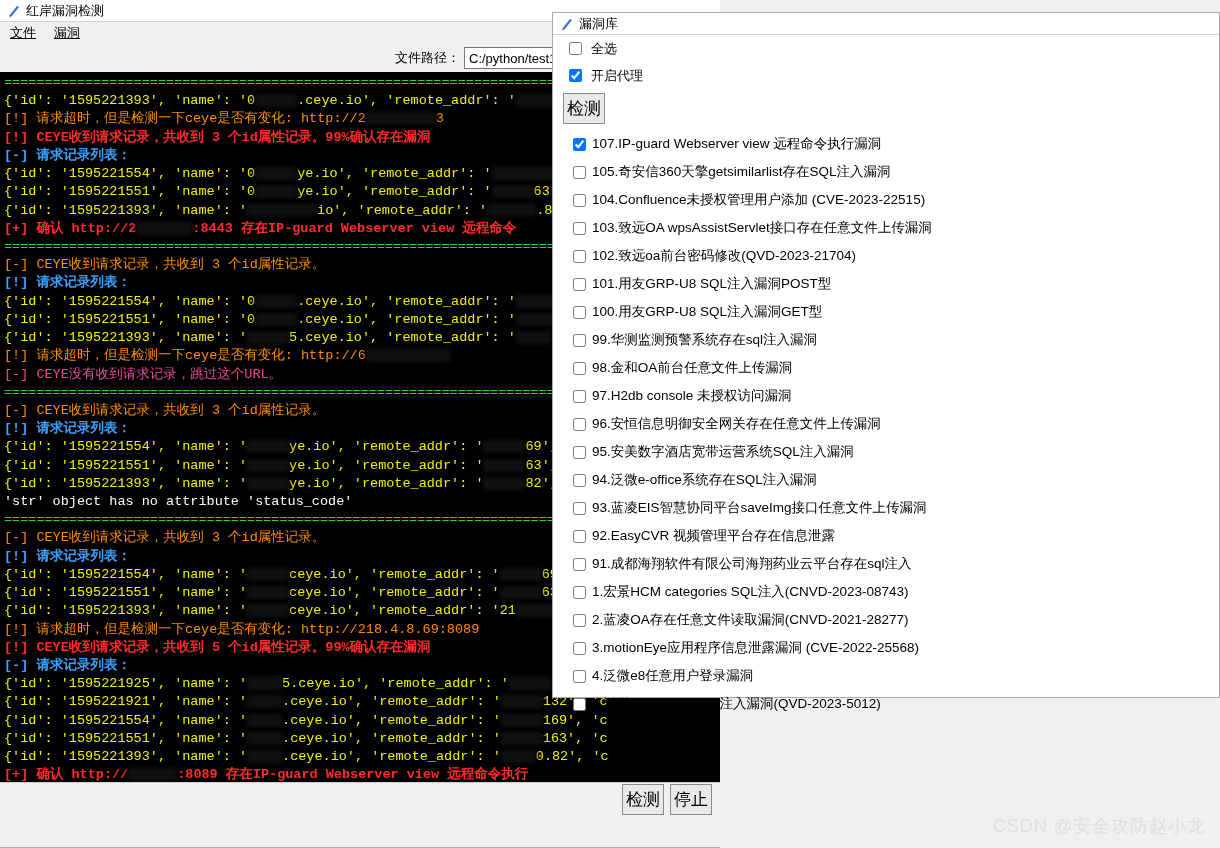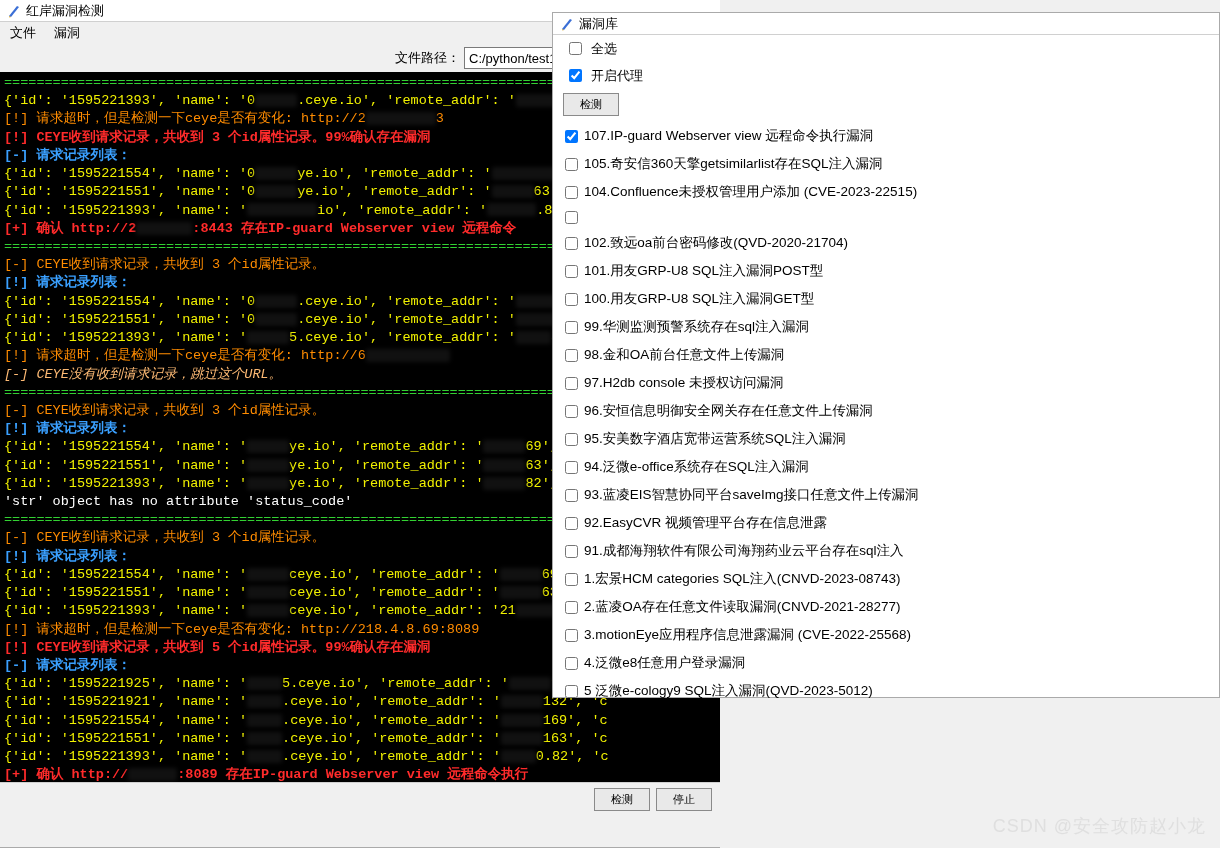--- a/index.html
+++ b/index.html
@@ -17,21 +17,21 @@
   position: absolute;
   background: #f0f0f0;
   border: 1px solid #aaa;
 }
 .main-window { left: 0; top: 0; width: 720px; height: 848px; border-left: 0; border-top: 0; border-right: 0; }
 .lib-window  { left: 552px; top: 0; width: 668px; height: 686px; background: #fff; margin-top: 12px; }
 .title-bar { height: 22px; padding: 2px 8px; font-size: 13px; display: flex; align-items: center; gap: 6px; background: #fff; border-bottom: 1px solid #d0d0d0; }
 .lib-window .title-bar { background: #fff; }
 .feather { width: 12px; height: 14px; display: inline-block; }
 .feather svg { width: 12px; height: 14px; display: block; }
-.menu-bar { height: 22px; padding: 2px 10px; font-size: 13px; display: flex; gap: 18px; background: #f0f0f0; }
+.menu-bar { height: 22px; padding: 2px 10px; font-size: 13px; display: flex; gap: 18px; background: #f0f0f0; text-decoration: underline; }
 .menu-bar span { cursor: default; }
 .path-row { height: 28px; display: flex; align-items: center; justify-content: flex-end; padding: 2px 6px; gap: 4px; background: #f0f0f0; }
 .path-row label { font-size: 13px; }
 .path-row input { width: 250px; height: 22px; font-size: 13px; padding: 0 4px; border: 1px solid #7a7a7a; background: #fff; font-family: inherit; }
 .console {
   background: #000;
   color: #fff;
   font-family: Consolas, "Courier New", monospace;
   font-size: 13.5px;
   line-height: 1.35;
@@ -39,28 +39,28 @@
   overflow: hidden;
   height: 710px;
   padding: 2px 4px;
   position: relative;
 }
 .console .line { white-space: pre; }
 .c-white  { color: #fff; }
 .c-yellow { color: #f1f100; }
 .c-red    { color: #ff2b2b; font-weight: bold; }
 .c-cyan   { color: #3aa0ff; font-weight: bold; }
-.c-green  { color: #fdba74; font-style: italic; }
+.c-green  { color: #ec4899; }
 .c-orange { color: #ff8c00; }
 .c-sep    { color: #33d233; }
 .mask { display:inline-block; background:#111; border-radius:2px; height:13px; vertical-align:middle; filter: blur(2px); }
 .bottom-buttons { height: 34px; display: flex; align-items: center; justify-content: flex-end; gap: 6px; padding: 4px 8px; background: #f0f0f0; border-top: 1px solid #d0d0d0; }
-button.ui-btn { font-family: inherit; font-size: 11px; padding: 3px 16px; background: #e9e9e9; border: 1px solid #8a8a8a; cursor: pointer; }
+button.ui-btn { font-family: inherit; font-size: 17px; padding: 3px 3px; background: #e9e9e9; border: 1px solid #8a8a8a; cursor: pointer; }
 .chk-row { display: flex; align-items: center; gap: 6px; padding: 4px 12px; font-size: 13px; }
-.list-area { padding: 2px 0; overflow: hidden; }
+.list-area { padding: 2px 8px; overflow: hidden; }
 .list-item { display: flex; align-items: center; gap: 6px; padding: 5px 12px; font-size: 13.5px; }
 .list-item input { margin: 0; }
 .watermark { position: absolute; right: 14px; bottom: 10px; color: rgba(210,210,210,0.55); font-size: 18px; letter-spacing: 1px; pointer-events: none; font-family: "Microsoft YaHei", sans-serif; }
 </style>
 </head>
 <body>
 
 <div class="window main-window">
   <div class="title-bar">
     <span class="feather">
@@ -115,24 +115,25 @@
       <div class="list-item">
         <input type="checkbox" style="">
         <span>105.奇安信360天擎getsimilarlist存在SQL注入漏洞</span>
       </div>
       <div class="list-item">
         <input type="checkbox" style="">
         <span>104.Confluence未授权管理用户添加 (CVE-2023-22515)</span>
       </div>
       <div class="list-item">
         <input type="checkbox" style="">
-      </div>
-      <div class="list-item">
-        <input type="checkbox" style="">
-        <span>102.致远oa前台密码修改(QVD-2020-21704)</span>
+        <span>103.致远OA wpsAssistServlet接口存在任意文件上传漏洞</span>
+      </div>
+      <div class="list-item">
+        <input type="checkbox" style="">
+        <span>102.致远oa前台密码修改(QVD-2023-21704)</span>
       </div>
       <div class="list-item">
         <input type="checkbox" style="">
         <span>101.用友GRP-U8 SQL注入漏洞POST型</span>
       </div>
       <div class="list-item">
         <input type="checkbox" style="">
         <span>100.用友GRP-U8 SQL注入漏洞GET型</span>
       </div>
       <div class="list-item">

